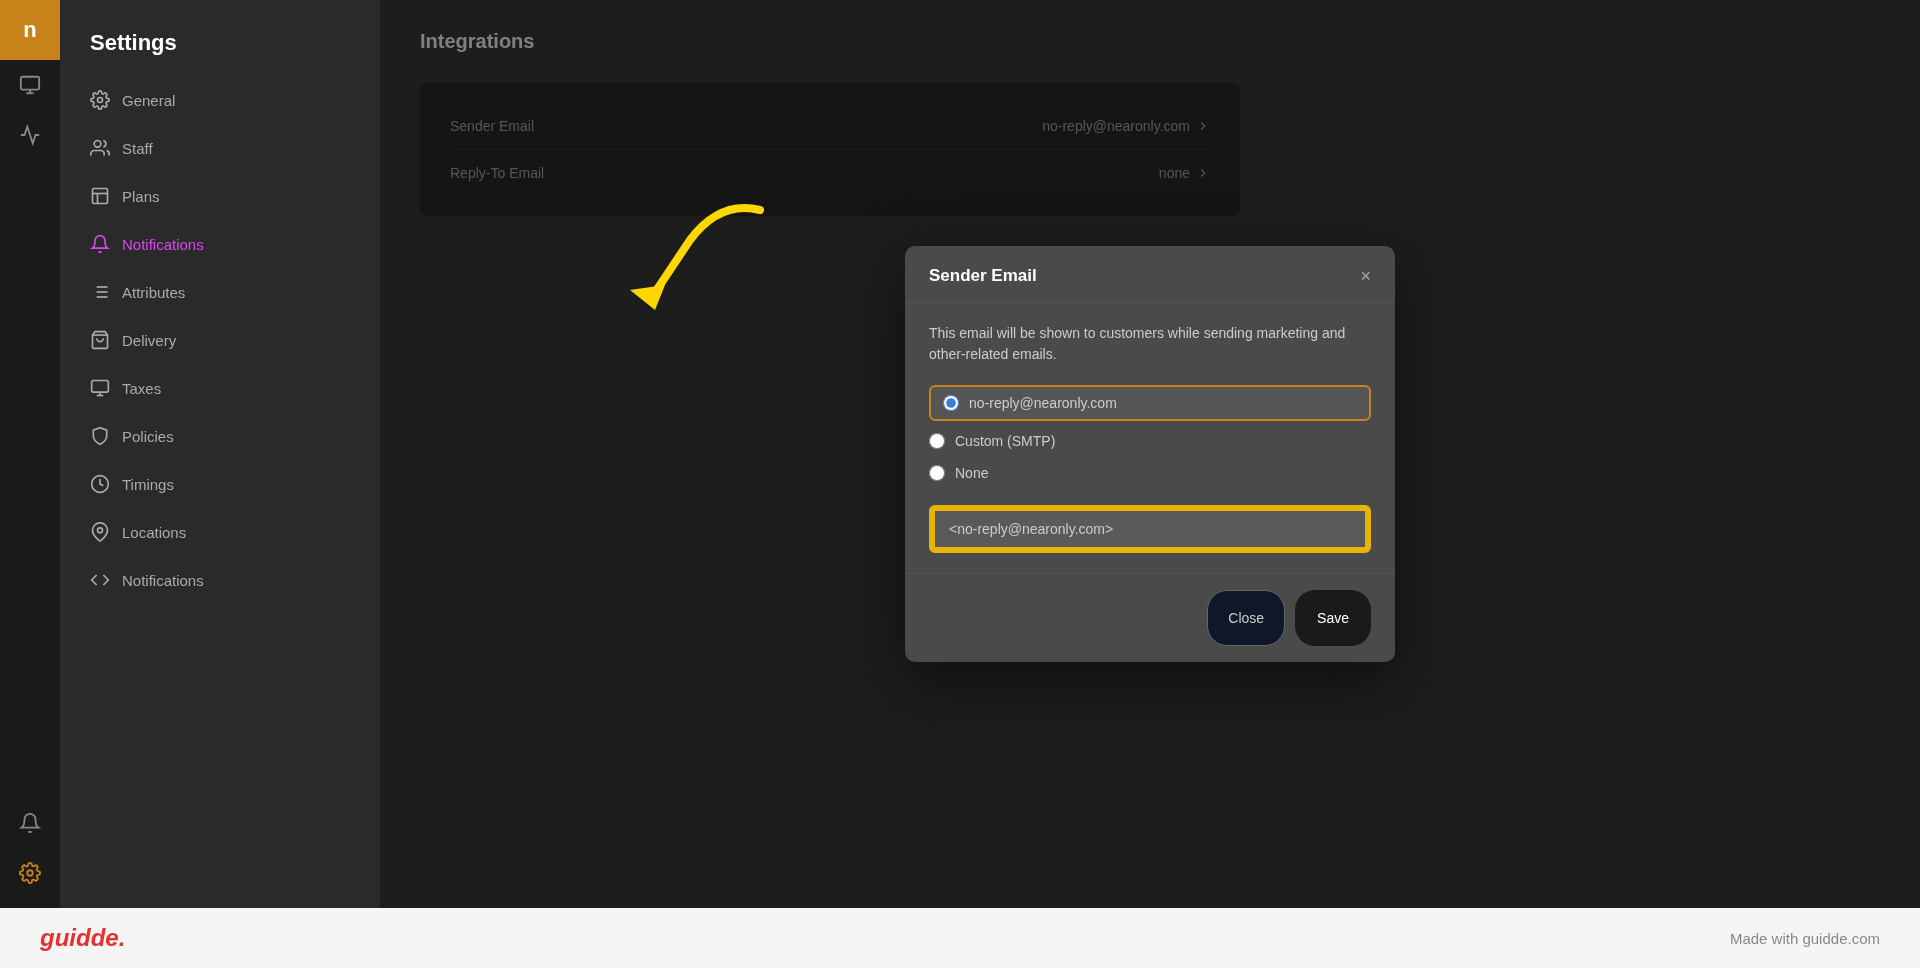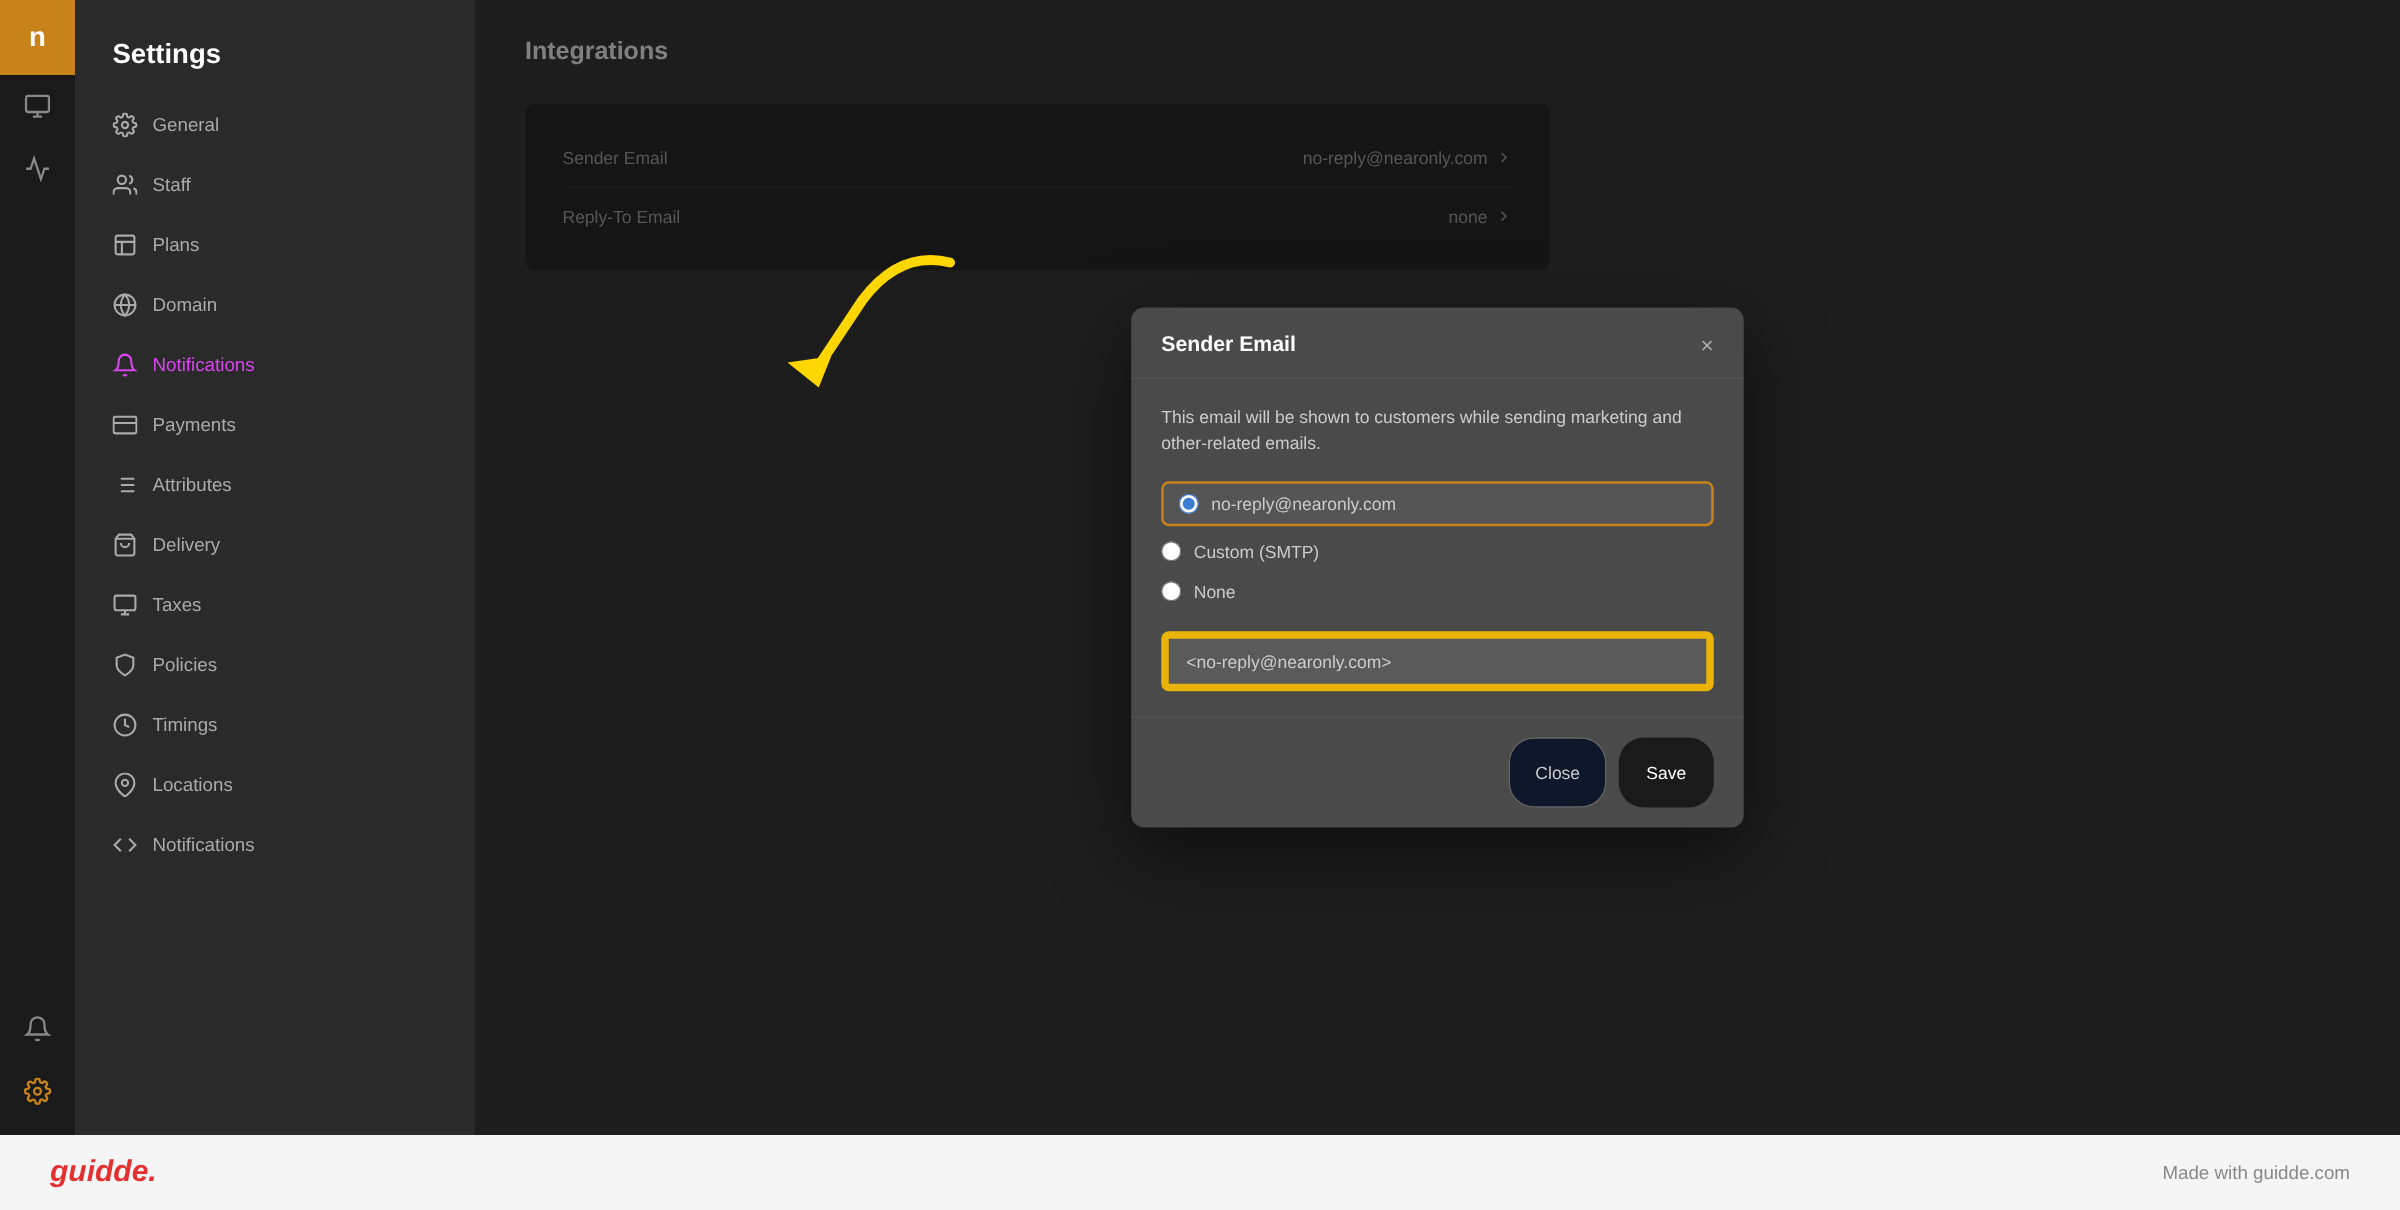--- a/index.html
+++ b/index.html
@@ -131,44 +131,29 @@
 
     <div class="sidebar-item">
       <svg viewBox="0 0 24 24" fill="none" stroke="currentColor" stroke-width="2">
           <rect x="3" y="3" width="18" height="18" rx="2"></rect>
           <line x1="3" y1="9" x2="21" y2="9"></line>
           <line x1="9" y1="21" x2="9" y2="9"></line>
         </svg>
       <span>Plans</span>
     </div>
 
-    <div class="sidebar-item">
-      <svg viewBox="0 0 24 24" fill="none" stroke="currentColor" stroke-width="2">
-          <circle cx="12" cy="12" r="10"></circle>
-          <line x1="2" y1="12" x2="22" y2="12"></line>
-          <path d="M12 2a15.3 15.3 0 0 1 4 10 15.3 15.3 0 0 1-4 10 15.3 15.3 0 0 1-4-10 15.3 15.3 0 0 1 4-10z"></path>
-        </svg>
-      <span>Domain</span>
-    </div>
 
     <div class="sidebar-item active">
       <svg viewBox="0 0 24 24" fill="none" stroke="currentColor" stroke-width="2">
           <path d="M18 8A6 6 0 0 0 6 8c0 7-3 9-3 9h18s-3-2-3-9"></path>
           <path d="M13.73 21a2 2 0 0 1-3.46 0"></path>
         </svg>
       <span>Notifications</span>
     </div>
 
-    <div class="sidebar-item">
-      <svg viewBox="0 0 24 24" fill="none" stroke="currentColor" stroke-width="2">
-          <rect x="1" y="4" width="22" height="16" rx="2" ry="2"></rect>
-          <line x1="1" y1="10" x2="23" y2="10"></line>
-        </svg>
-      <span>Payments</span>
-    </div>
 
     <div class="sidebar-item">
       <svg viewBox="0 0 24 24" fill="none" stroke="currentColor" stroke-width="2">
           <line x1="8" y1="6" x2="21" y2="6"></line>
           <line x1="8" y1="12" x2="21" y2="12"></line>
           <line x1="8" y1="18" x2="21" y2="18"></line>
           <line x1="3" y1="6" x2="3.01" y2="6"></line>
           <line x1="3" y1="12" x2="3.01" y2="12"></line>
           <line x1="3" y1="18" x2="3.01" y2="18"></line>
         </svg>

